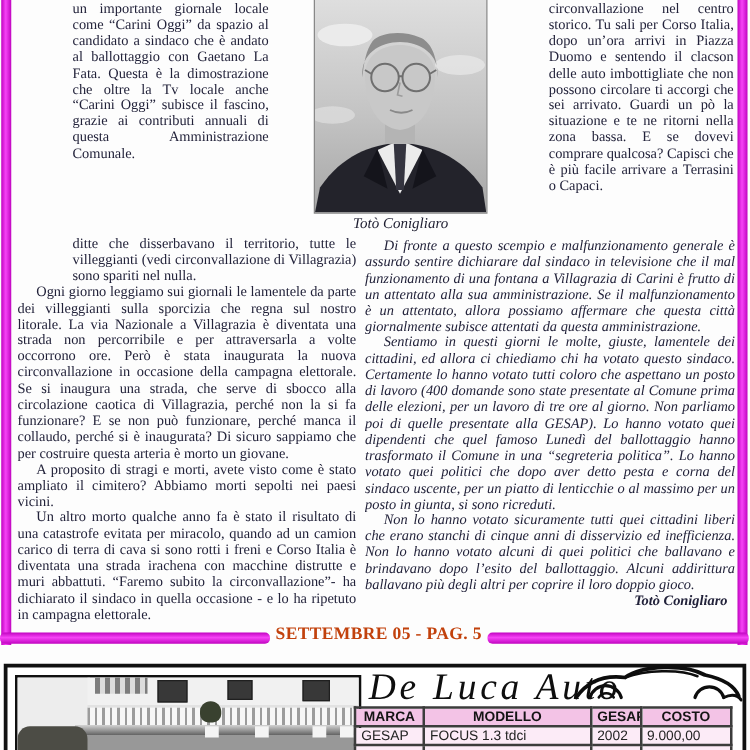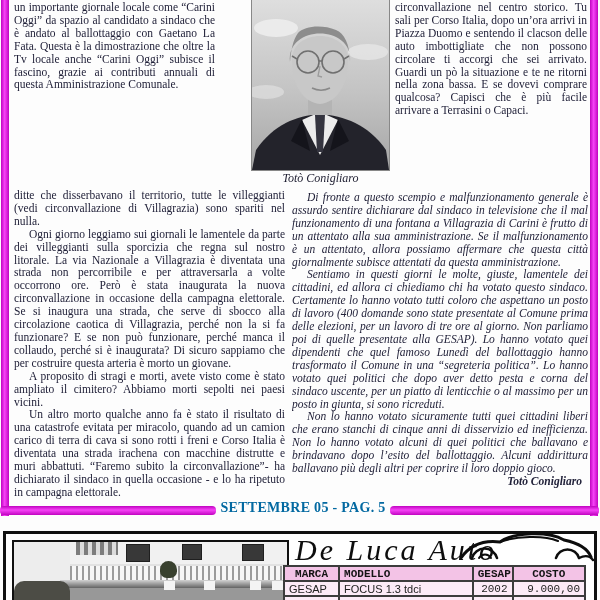--- a/index.html
+++ b/index.html
@@ -12,35 +12,35 @@
     background:linear-gradient(90deg,#c004c0,#f643f6 45%,#c004c0); }
   .vbar.left { left:1px; } .vbar.right { left:590px; }
   .hbar { position:absolute; top:506px; height:9px; border-radius:4px;
     background:linear-gradient(180deg,#c004c0,#f643f6 45%,#c004c0); }
   .hbar.left { left:0; width:216px; }
   .hbar.right { left:390px; width:209px; }
   
   .col { position:absolute; text-align:justify; font-size:11.5px;
     line-height:12.9px; overflow:hidden; color:#22223a; }
   .col p { margin:0; text-indent:15px; }
-  .col p.cont { text-indent:0; }
+  .col p.cont { text-indent:0;margin-left:44px; }
   #left-top   { left:14px;  top:1px;   width:201px; height:187px; }
   #right-top  { left:395px; top:1px;   width:192px; height:188px; }
   #left-bottom{ left:14px;  top:189px; width:271px; height:317px; }
   #right-bottom{ left:292px; top:191px; width:296px; height:300px;font-style:italic; }
   .signature { font-weight:bold; text-align:right; text-indent:0 !important; padding-right:6px; }
   
   .portrait { position:absolute; left:252px; top:0; width:137px; height:170px;
     background:#bbb; outline:1px solid #888; }
   .portrait svg { display:block; width:100%; height:100%; }
   .caption { position:absolute; left:252px; top:171px; width:137px;
     text-align:center; font-style:italic; font-size:12px; color:#1d1d30; }
   
   .footer { position:absolute; left:216px; top:500px; width:174px;
-    text-align:center; font-weight:bold; font-size:14px; color:#0369a1;
+    text-align:center; font-weight:bold; font-size:14px; color:#c2410c;
     letter-spacing:0.3px; }
   
   .adbox { position:absolute; left:3px; top:531px; width:594px; height:72px;
     border:3px solid #101010; box-sizing:border-box; background:#fff; }
   .photo-frame { position:absolute; left:12px; top:540px; width:277px; height:63px;
     border:2px solid #101010; box-sizing:border-box; overflow:hidden; background:#e9e9e9; }
   .scene { position:absolute; inset:0; }
   .scene .sky { position:absolute; left:0; top:0; width:58px; height:100%; background:#ededed; }
   .scene .trees { position:absolute; left:0; bottom:0; width:56px; height:20px;
     background:#4c4c45; border-radius:10px 10px 0 0; }
@@ -63,24 +63,24 @@
   
   .dealer-name { position:absolute; left:295px; top:533px; font-style:italic;
     font-size:30px; letter-spacing:3px; color:#0e0e0e; white-space:nowrap; }
   .car-logo { position:absolute; left:458px; top:530px; width:136px; height:34px; }
   
   table.prices { position:absolute; left:283px; top:565px; width:303px;
     border-collapse:collapse; font-family:"Liberation Sans", sans-serif;
     table-layout:fixed; }
   table.prices th, table.prices td { border:2px solid #3c3c3c; font-size:11px;
     padding:0 4px; height:13px; overflow:hidden; white-space:nowrap; }
-  table.prices th { background:#f3c3e6; color:#141414; text-align:center;font-family:Liberation Mono, monospace; }
-  table.prices th.modello { text-align:left; }
+  table.prices th { background:#f3c3e6; color:#141414; text-align:center; }
+  table.prices th.modello { text-align:center; }
   table.prices td { background:#fcebf7; color:#232323; }
-  td.c { text-align:right;font-family:Liberation Mono, monospace; }
+  td.c { text-align:left; }
   .c-marca { width:54px; } .c-modello { width:131px; } .c-anno { width:39px; } .c-costo { width:71px; }
 </style>
 </head>
 <body>
 
 <div class="page">
 
   <div class="vbar left"></div>
   <div class="vbar right"></div>
   <div class="hbar left"></div>

